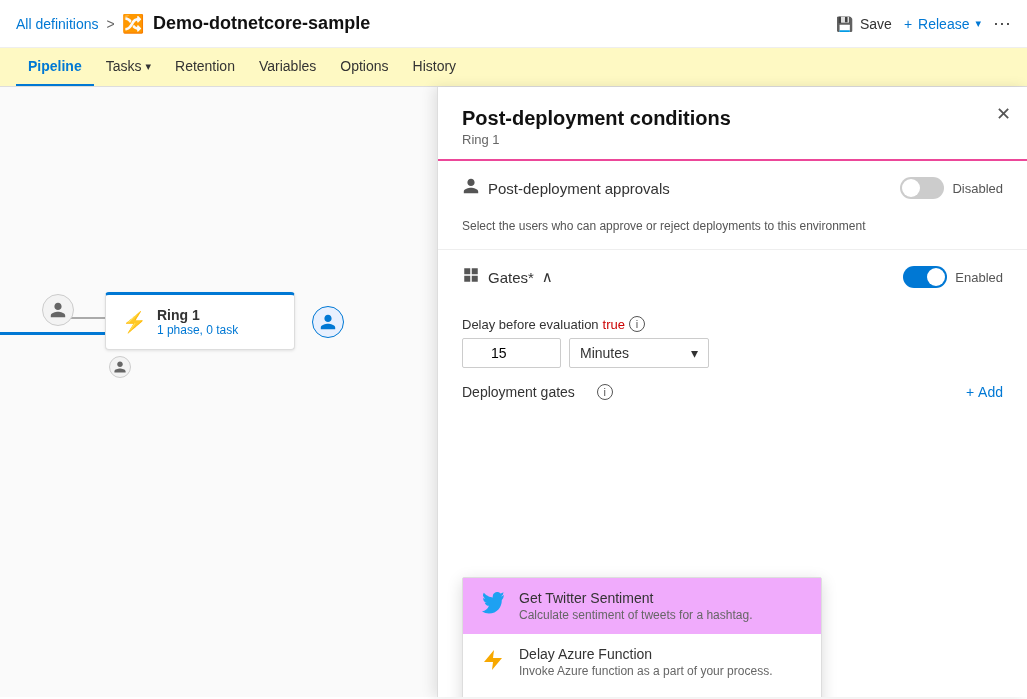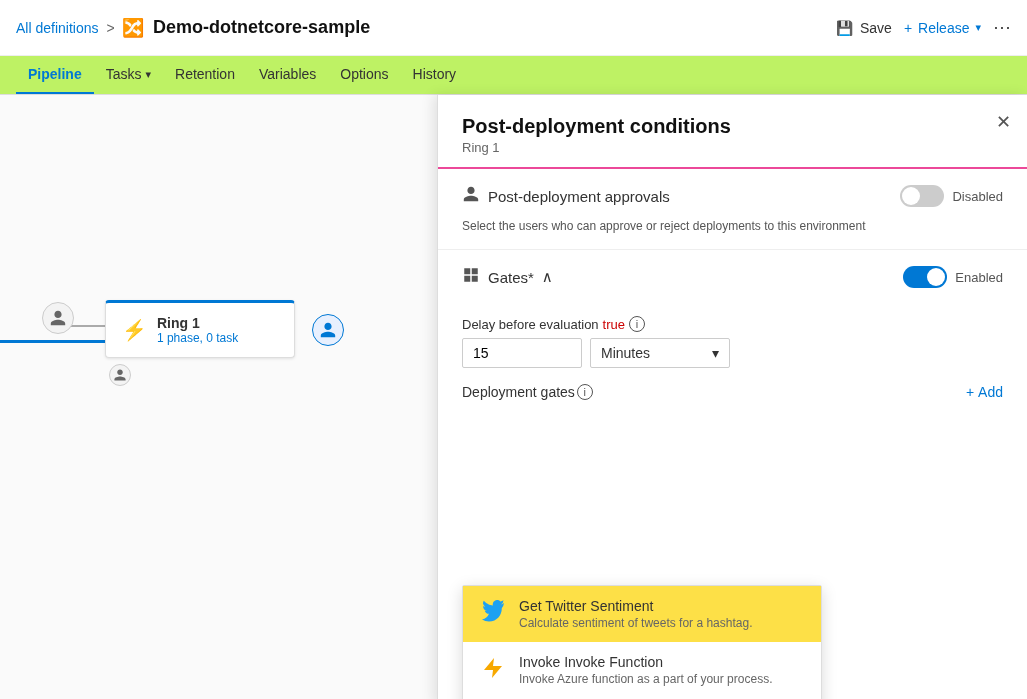--- a/index.html
+++ b/index.html
@@ -1,35 +1,35 @@
 <!DOCTYPE html>
 <html><head>
   <meta charset="utf-8">
   <style>
     * { box-sizing: border-box; margin: 0; padding: 0; }
     body { font-family: 'Segoe UI', sans-serif; font-size: 14px; color: #333; background: #fff; width: 1027px; height: 699px; overflow: hidden; }
 
     
     .top-bar {
       display: flex; align-items: center; justify-content: space-between;
-      padding: 0 16px; height: 56px; border-bottom: 1px solid #eee;
+      padding: 0 16px; height: 48px; border-bottom: 1px solid #eee;
       background: #fff;
     }
     .top-bar-left { display: flex; align-items: center; gap: 8px; }
     .breadcrumb-link { color: #0078d4; font-size: 14px; cursor: pointer; text-decoration: none; }
     .breadcrumb-sep { color: #666; font-size: 14px; }
     .page-title-icon { color: #666; font-size: 18px; }
     .page-title-text { font-size: 18px; font-weight: 600; color: #111; }
     .top-bar-right { display: flex; align-items: center; gap: 12px; }
     .btn-save { display: flex; align-items: center; gap: 6px; color: #333; cursor: pointer; background: none; border: none; font-size: 14px; }
     .btn-release { display: flex; align-items: center; gap: 6px; color: #0078d4; cursor: pointer; background: none; border: none; font-size: 14px; }
     .btn-more { cursor: pointer; background: none; border: none; font-size: 18px; color: #333; }
 
     
-    .nav-tabs { display: flex; align-items: center; border-bottom: 1px solid #ddd; padding: 0 16px; background: #bef264; }
+    .nav-tabs { display: flex; align-items: center; border-bottom: 1px solid #ddd; padding: 0 16px; background: #fef9c3; }
     .nav-tab { padding: 10px 12px; font-size: 14px; cursor: pointer; color: #333; border-bottom: 2px solid transparent; }
     .nav-tab.active { color: #0078d4; border-bottom: 2px solid #0078d4; font-weight: 600; }
     .nav-tab-with-arrow { display: flex; align-items: center; gap: 4px; padding: 10px 12px; cursor: pointer; }
 
     
     .main-content { display: flex; height: calc(699px - 48px - 41px); position: relative; }
 
     
     .pipeline-canvas { flex: 1; background: #fafafa; position: relative; overflow: hidden; }
     .node-card {
@@ -61,21 +61,21 @@
     .panel-header { padding: 20px 24px 12px; border-bottom: 2px solid #ec4899; }
     .panel-title { font-size: 20px; font-weight: 600; color: #111; }
     .panel-subtitle { font-size: 13px; color: #666; margin-top: 2px; }
     .panel-close { position: absolute; right: 16px; top: 16px; cursor: pointer; background: none; border: none; font-size: 18px; color: #555; }
 
     
     .panel-section { padding: 16px 24px; border-bottom: 1px solid #eee; }
     .section-header { display: flex; align-items: center; justify-content: space-between; }
     .section-title { display: flex; align-items: center; gap: 8px; font-size: 15px; font-weight: 500; }
     .section-icon { font-size: 16px; color: #555; }
-    .section-desc { font-size: 12px; color: #555; margin-top: 12px; }
+    .section-desc { font-size: 12px; color: #555; margin-top: 20px; }
     .toggle-container { display: flex; align-items: center; gap: 8px; text-align: right; }
     .toggle { width: 44px; height: 22px; border-radius: 11px; position: relative; cursor: pointer; transition: background 0.2s; }
     .toggle.off { background: #ccc; }
     .toggle.on { background: #0078d4; }
     .toggle-thumb { position: absolute; top: 2px; width: 18px; height: 18px; border-radius: 50%; background: #fff; transition: left 0.2s; }
     .toggle.off .toggle-thumb { left: 2px; }
     .toggle.on .toggle-thumb { left: 24px; }
     .toggle-label { font-size: 13px; color: #555; }
 
     
@@ -83,37 +83,37 @@
     .gates-header { display: flex; align-items: center; justify-content: space-between; }
     .gates-title { display: flex; align-items: center; gap: 8px; font-size: 15px; font-weight: 500; }
     .gates-desc { font-size: 12px; color: #555; margin-top: 4px; }
 
     
     .field-row { margin-top: 28px; }
     .field-label { font-size: 13px; font-weight: 500; margin-bottom: 6px; display: flex; align-items: center; gap: 4px; }
     .field-required { color: #c00; text-align: center; }
     .info-icon { width: 16px; height: 16px; border-radius: 50%; border: 1px solid #555; display: inline-flex; align-items: center; justify-content: center; font-size: 11px; color: #555; cursor: pointer; }
     .field-inputs { display: flex; gap: 8px; align-items: center; }
-    .field-input { border: 1px solid #ccc; border-radius: 2px; padding: 6px 10px; font-size: 14px; width: 120px; }
+    .field-input { border: 1px solid #ccc; border-radius: 2px; padding: 6px 28px; font-size: 14px; width: 99px; }
     .field-select { border: 1px solid #ccc; border-radius: 2px; padding: 6px 10px; font-size: 14px; width: 140px; display: flex; align-items: center; justify-content: space-between; cursor: pointer; background: #fff; }
 
     
     .deploy-gates-row { display: flex; align-items: center; justify-content: space-between; margin-top: 16px; }
-    .deploy-gates-label { display: flex; align-items: center; gap: 2px; font-size: 14px; font-weight: 500; }
+    .deploy-gates-label { display: flex; align-items: center; gap: 22px; font-size: 14px; font-weight: 500; }
     .add-btn { display: flex; align-items: center; gap: 4px; color: #0078d4; cursor: pointer; font-size: 14px; background: none; border: none; }
 
     
     .dropdown-menu {
       position: absolute; background: #fff; border: 1px solid #ddd;
       box-shadow: 0 4px 16px rgba(0,0,0,0.15); border-radius: 2px;
       z-index: 100; width: 360px;
       top: 490px; left: 24px;
     }
     .dropdown-item { display: flex; align-items: flex-start; gap: 12px; padding: 12px 16px; cursor: pointer; }
-    .dropdown-item:hover, .dropdown-item.selected { background: #fde047; }
+    .dropdown-item:hover, .dropdown-item.selected { background: #f0abfc; }
     .dropdown-item-icon { width: 28px; height: 28px; display: flex; align-items: center; justify-content: center; flex-shrink: 0; }
     .dropdown-item-content {}
     .dropdown-item-title { font-size: 14px; font-weight: 500; }
     .dropdown-item-desc { font-size: 12px; color: #666; margin-top: 2px; }
   </style>
 </head>
 <body>
 
 <div class="top-bar">
   <div class="top-bar-left">
@@ -275,21 +275,21 @@
           </div>
         </div>
 
         <div class="dropdown-item">
           <div class="dropdown-item-icon">
             <svg width="24" height="24" viewBox="0 0 24 24" fill="#f7a800">
                 <polygon points="13,2 3,14 12,14 11,22 21,10 12,10"></polygon>
               </svg>
           </div>
           <div class="dropdown-item-content">
-            <div class="dropdown-item-title">Invoke Invoke Function</div>
+            <div class="dropdown-item-title">Delay Azure Function</div>
             <div class="dropdown-item-desc">Invoke Azure function as a part of your process.</div>
           </div>
         </div>
 
         <div class="dropdown-item">
           
           
         </div>
 
       </div>

